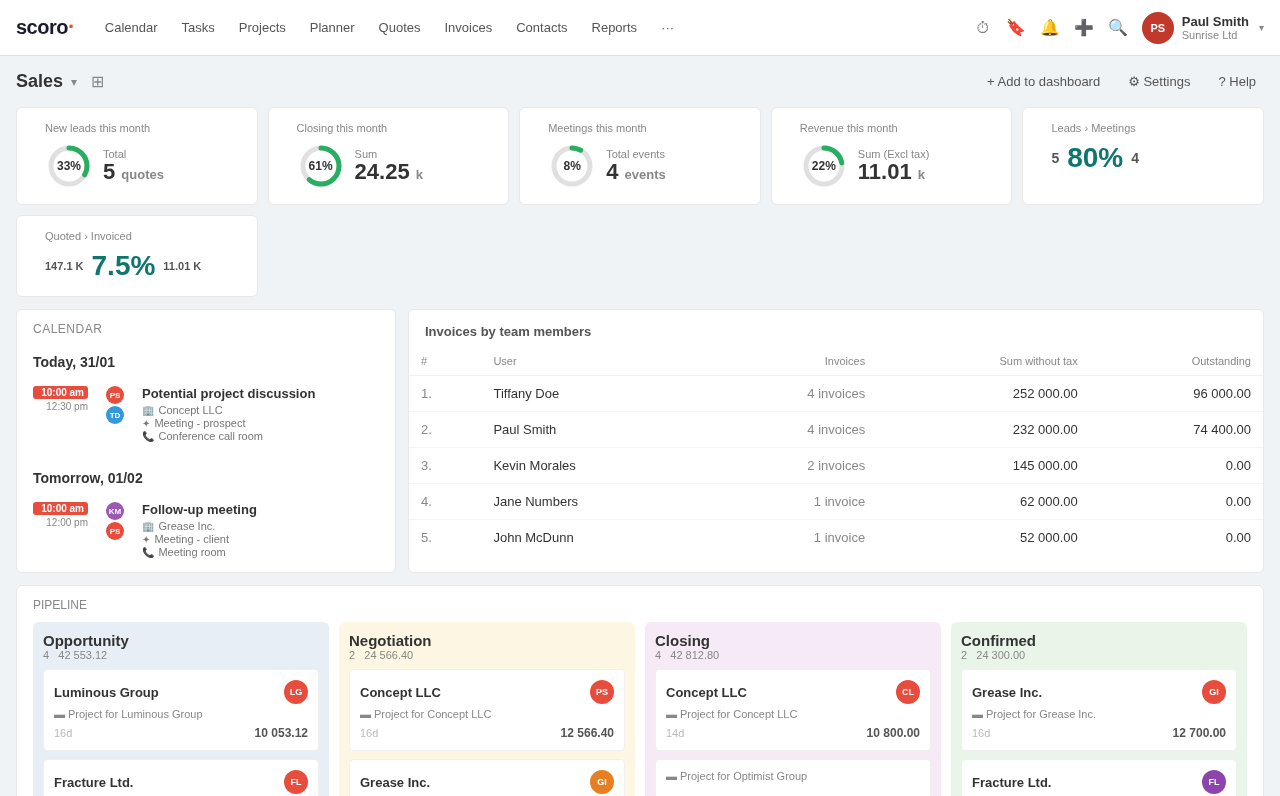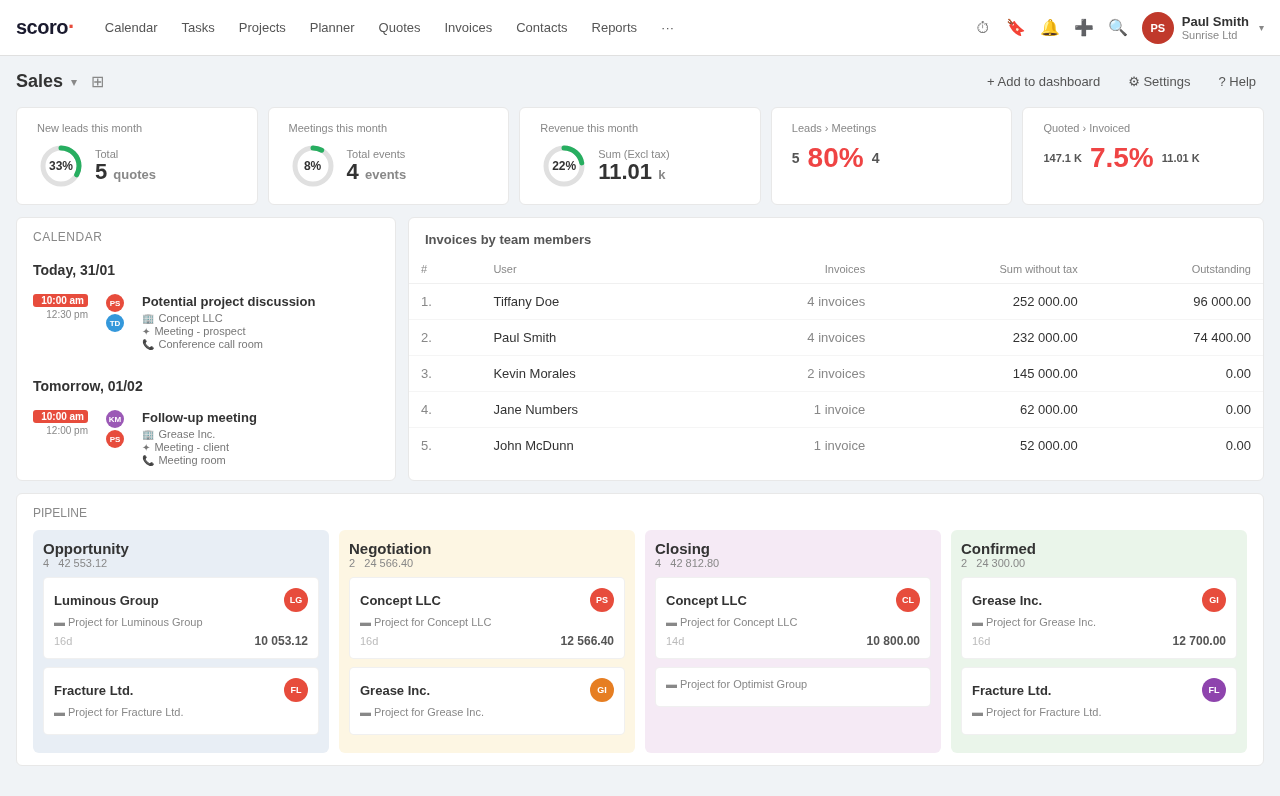--- a/index.html
+++ b/index.html
@@ -25,37 +25,37 @@
 
     
     .page-header { display: flex; align-items: center; padding: 14px 0; gap: 8px; }
     .page-title { font-size: 18px; font-weight: 600; color: #333; }
     .page-title-arrow { color: #888; font-size: 12px; }
     .page-header-actions { margin-left: auto; display: flex; align-items: center; gap: 12px; }
     .btn-action { display: flex; align-items: center; gap: 4px; color: #555; font-size: 13px; cursor: pointer; padding: 4px 8px; border-radius: 4px; }
 
     
     .kpi-row { display: grid; grid-template-columns: repeat(5, 1fr); gap: 10px; margin-bottom: 12px; }
-    .kpi-card { background: #fff; border-radius: 6px; padding: 14px 20px; border: 1px solid #e8e8e8; }
+    .kpi-card { background: #fff; border-radius: 6px; padding: 14px 28px; border: 1px solid #e8e8e8; }
     .kpi-label { font-size: 11px; color: #888; margin-bottom: 8px; }
     .kpi-content { display: flex; align-items: center; gap: 10px; }
     .kpi-text { }
     .kpi-sub { font-size: 11px; color: #888; }
     .kpi-value { font-size: 22px; font-weight: 700; color: #333; line-height: 1.1; }
     .kpi-unit { font-size: 13px; color: #888; }
 
     
     .donut-wrap { position: relative; width: 48px; height: 48px; flex-shrink: 0; }
     .donut-wrap svg { transform: rotate(-90deg); }
     .donut-pct { position: absolute; top: 50%; left: 50%; transform: translate(-50%, -50%); font-size: 12px; font-weight: 700; color: #333; white-space: nowrap; }
 
     
     .kpi-ratio { display: flex; align-items: center; gap: 8px; }
     .kpi-ratio-num { font-size: 14px; font-weight: 600; color: #555; }
-    .kpi-ratio-big { font-size: 28px; font-weight: 700; color: #ef4444; }
+    .kpi-ratio-big { font-size: 28px; font-weight: 700; color: #0f766e; }
 
     
     .main-grid { display: grid; grid-template-columns: 380px 1fr; gap: 12px; margin-bottom: 12px; }
 
     
     .card { background: #fff; border-radius: 6px; border: 1px solid #e8e8e8; overflow: hidden; }
     .card-header { padding: 12px 16px 4px; font-size: 12px; color: #888; font-weight: 500; text-transform: uppercase; letter-spacing: 0.5px; }
     .cal-section { padding: 8px 16px; }
     .cal-day-label { font-size: 14px; font-weight: 600; color: #333; margin-bottom: 10px; padding-top: 6px; }
     .cal-event { display: flex; gap: 18px; padding: 6px 0; border-bottom: 1px solid #f0f0f0; }
@@ -163,20 +163,36 @@
       <div class="donut-wrap">
         <svg width="48" height="48" viewBox="0 0 48 48">
           <circle cx="24" cy="24" r="18" fill="none" stroke="#e0e0e0" stroke-width="5"></circle>
           <circle cx="24" cy="24" r="18" fill="none" stroke="#27ae60" stroke-width="5" stroke-dasharray="37.322120724646744 113.09733552923255" stroke-linecap="round"></circle>
         </svg>
         <div class="donut-pct">33%</div>
       </div>
       <div class="kpi-text">
         <div class="kpi-sub">Total</div>
         <div class="kpi-value">5 <span class="kpi-unit">quotes</span></div>
+      </div>
+    </div>
+        </div>
+        <div class="kpi-card">
+    <div class="kpi-label">Closing this month</div>
+    <div class="kpi-content">
+      <div class="donut-wrap">
+        <svg width="48" height="48" viewBox="0 0 48 48">
+          <circle cx="24" cy="24" r="18" fill="none" stroke="#e0e0e0" stroke-width="5"></circle>
+          <circle cx="24" cy="24" r="18" fill="none" stroke="#27ae60" stroke-width="5" stroke-dasharray="68.98937467283186 113.09733552923255" stroke-linecap="round"></circle>
+        </svg>
+        <div class="donut-pct">61%</div>
+      </div>
+      <div class="kpi-text">
+        <div class="kpi-sub">Sum</div>
+        <div class="kpi-value">24.25 <span class="kpi-unit">k</span></div>
       </div>
     </div>
         </div>
         <div class="kpi-card">
     <div class="kpi-label">Meetings this month</div>
     <div class="kpi-content">
       <div class="donut-wrap">
         <svg width="48" height="48" viewBox="0 0 48 48">
           <circle cx="24" cy="24" r="18" fill="none" stroke="#e0e0e0" stroke-width="5"></circle>
           <circle cx="24" cy="24" r="18" fill="none" stroke="#27ae60" stroke-width="5" stroke-dasharray="9.047786842338605 113.09733552923255" stroke-linecap="round"></circle>

